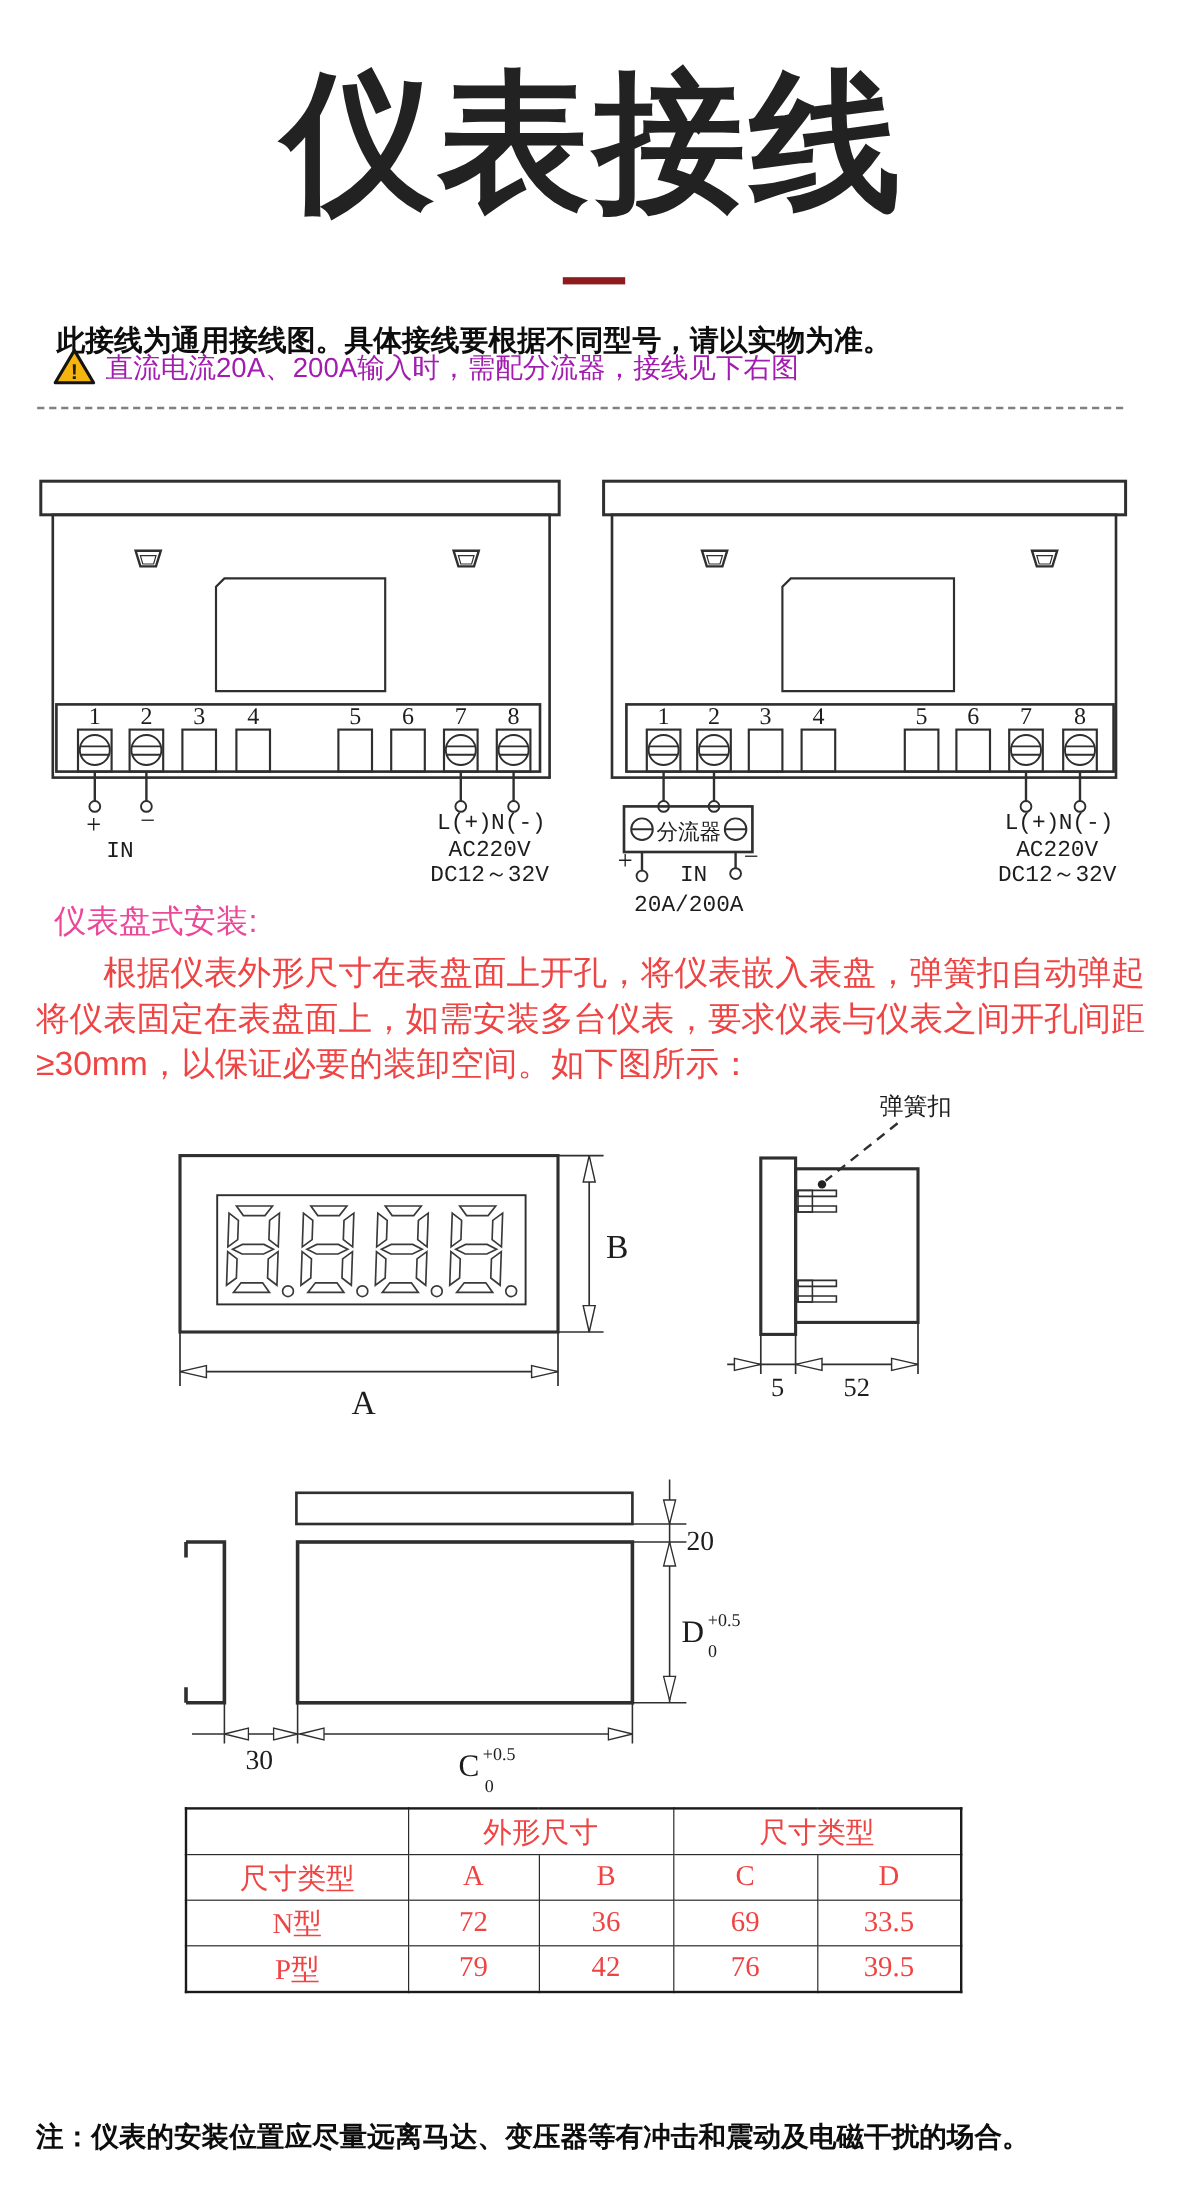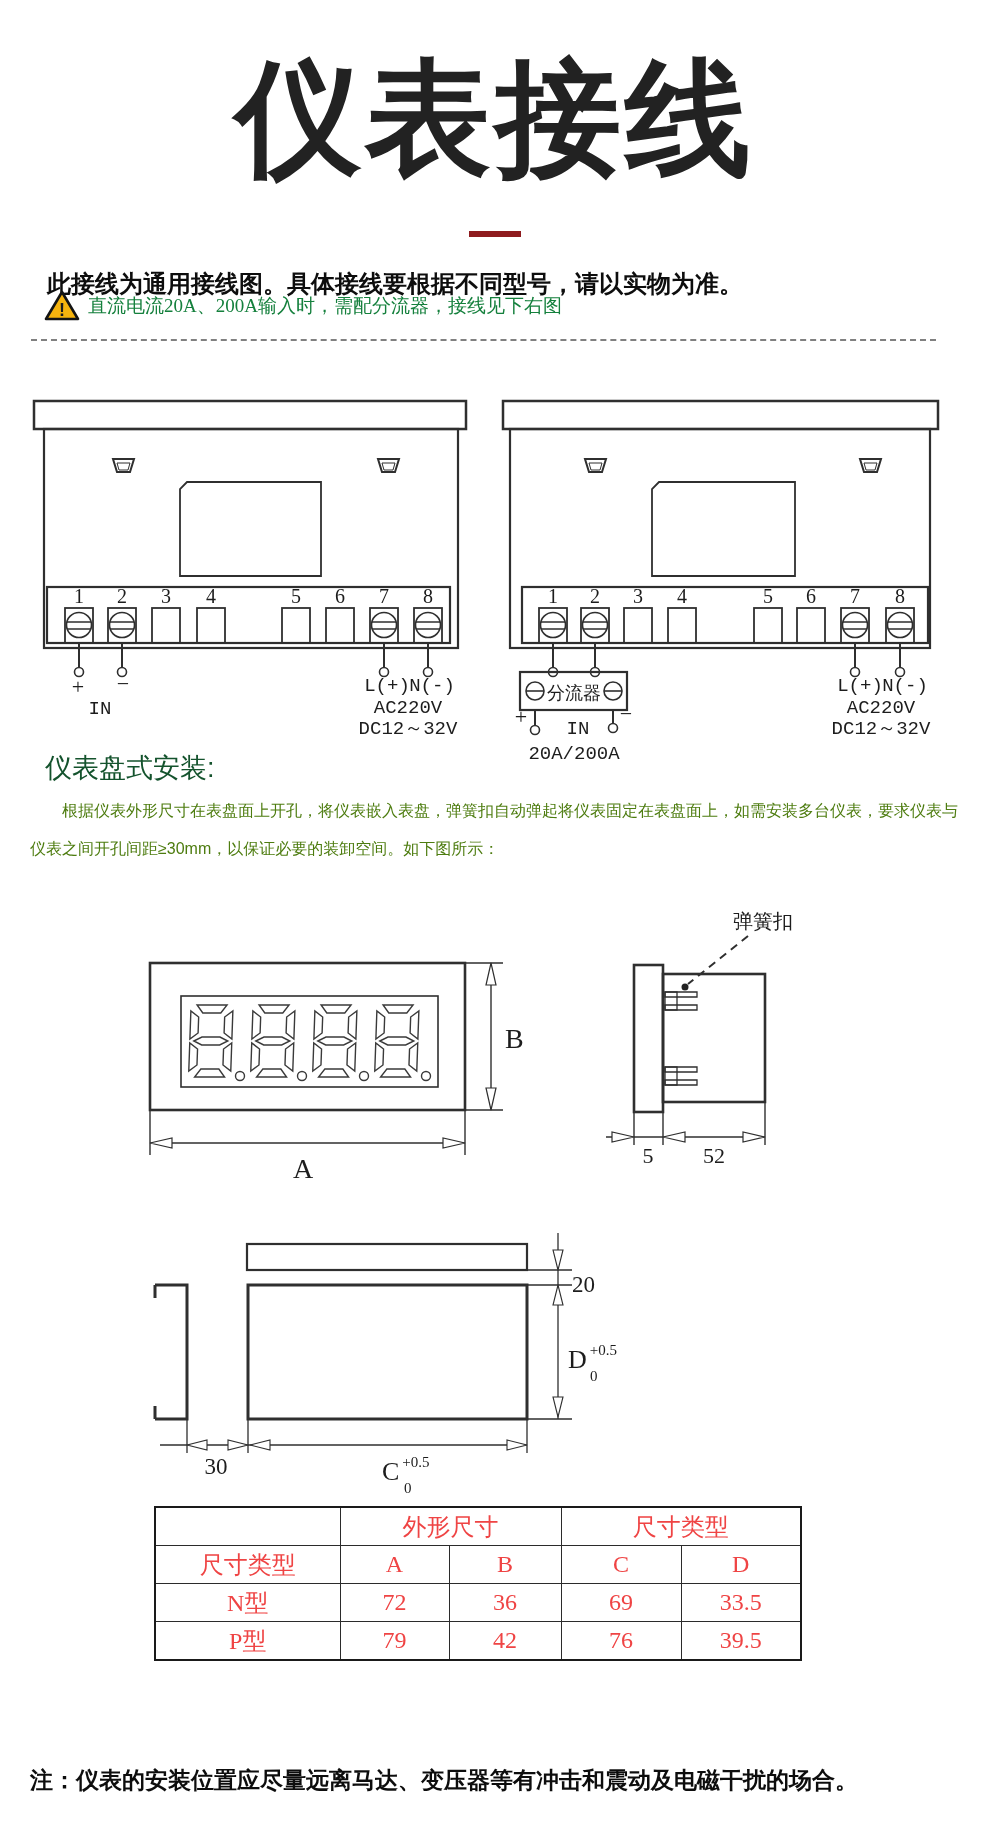--- a/index.html
+++ b/index.html
@@ -2,24 +2,24 @@
 <html><head>
 <meta charset="utf-8">
 <style>
   html,body{margin:0;padding:0;background:#fff;}
   body{width:990px;height:1833px;position:relative;font-family:"Liberation Sans",sans-serif;color:#111;overflow:hidden;}
   .abs{position:absolute;}
   .title{left:0;top:38px;width:990px;text-align:center;font-size:126px;font-weight:bold;letter-spacing:4px;color:#222;line-height:1.1;margin-top:12px;}
   .divider{left:469px;top:231px;width:52px;height:6px;background:#8e1b1e;}
   .notice{left:47px;top:268px;font-size:24px;font-weight:bold;color:#0d0d0d;}
   .warnrow{left:44px;top:290px;display:flex;align-items:center;gap:8px;}
-  .warnrow .wtxt{font-size:19px;color:#15803d;font-family:Liberation Serif, serif;}
+  .warnrow .wtxt{font-size:23px;color:#a21caf;}
   .dash-sep{left:31px;top:339px;width:905px;border-top:2px dashed #6a6a6a;opacity:.85;}
-  .install-h{left:45px;top:750px;font-size:27px;color:#14532d;}
-  .install-p{left:30px;top:792px;width:932px;font-size:16px;line-height:38px;color:#4d7c0f;text-indent:2em;}
+  .install-h{left:45px;top:750px;font-size:27px;color:#ec4899;}
+  .install-p{left:30px;top:792px;width:932px;font-size:28px;line-height:38px;color:#ef4444;text-indent:2em;}
   .note{left:30px;top:1765px;font-size:23px;font-weight:bold;color:#0d0d0d;font-family:Liberation Serif, serif;}
   svg text{font-family:"Liberation Serif",serif;fill:#1d1d1d;}
   svg .sans{font-family:"Liberation Sans",sans-serif;}
   svg .mono{font-family:"Liberation Mono",monospace;}
   table.dim{border-collapse:collapse;table-layout:fixed;font-family:"Liberation Serif",serif;font-size:24px;color:#ef4444;}
   table.dim td{border:1.6px solid #2b2b2b;text-align:center;padding:0;height:37px;}
   table.dim{border:2.5px solid #1a1a1a;}
 </style>
 </head>
 <body>

